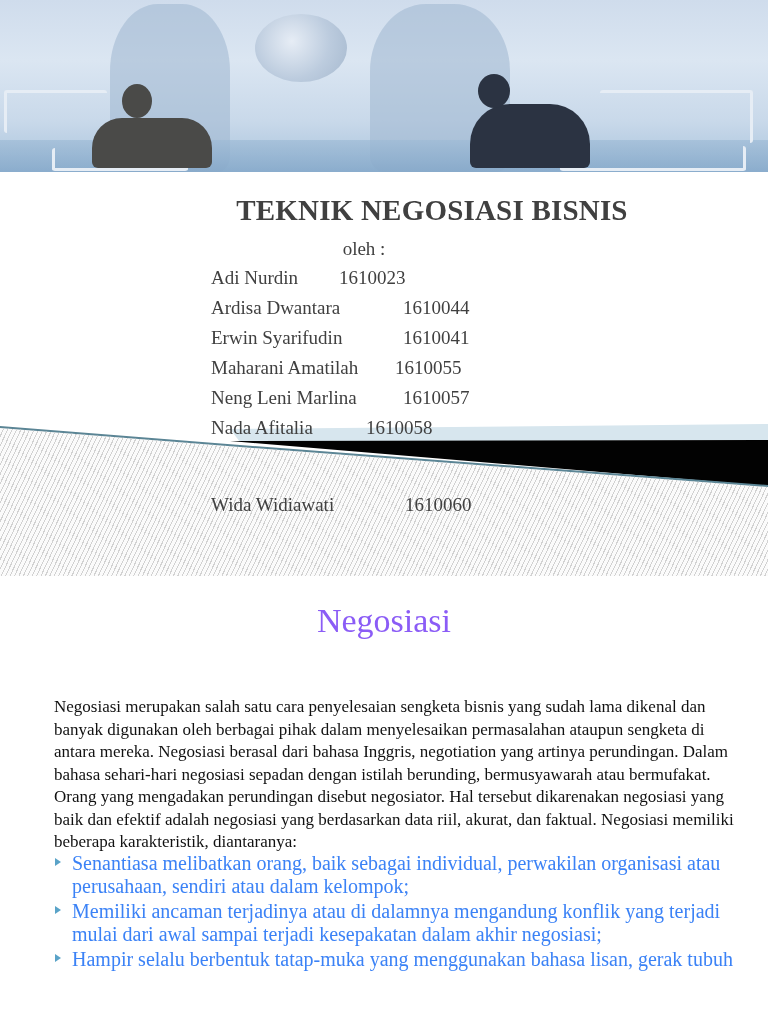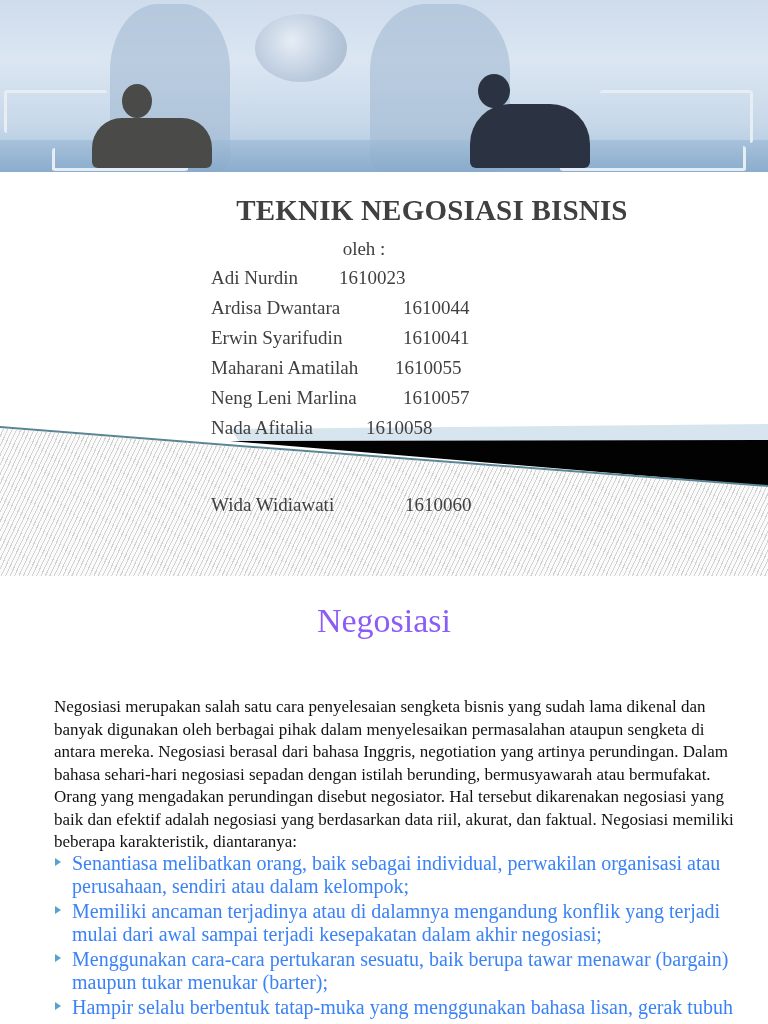--- a/index.html
+++ b/index.html
@@ -110,20 +110,16 @@
     <li>
       <span class="bullet-icon"></span>
       <span>Senantiasa melibatkan orang, baik sebagai individual, perwakilan organisasi atau perusahaan, sendiri atau dalam kelompok;</span>
     </li>
     <li>
       <span class="bullet-icon"></span>
       <span>Memiliki ancaman terjadinya atau di dalamnya mengandung konflik yang terjadi mulai dari awal sampai terjadi kesepakatan dalam akhir negosiasi;</span>
     </li>
     <li>
       <span class="bullet-icon"></span>
-      <span>Menggunakan cara-cara pertukaran sesuatu, baik berupa tawar menawar (bargain) maupun tukar menukar (barter);</span>
-    </li>
-    <li>
-      <span class="bullet-icon"></span>
       <span>Hampir selalu berbentuk tatap-muka yang menggunakan bahasa lisan, gerak tubuh</span>
     </li>
   </ul>
 </div>
 
 </body></html>

